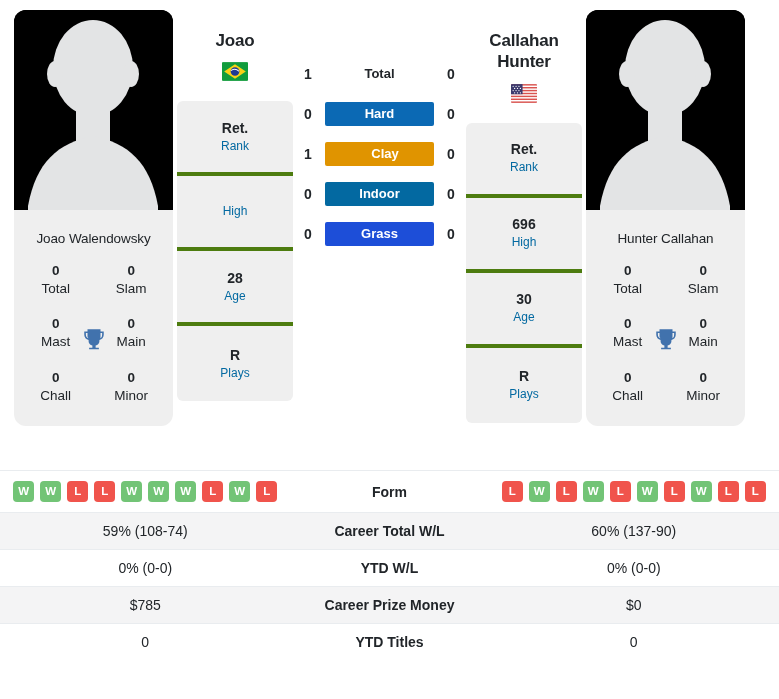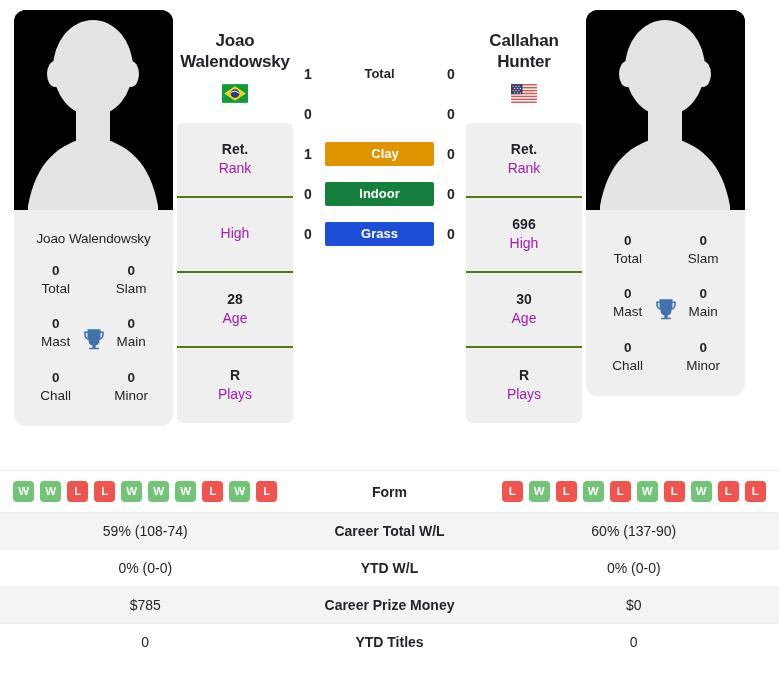--- a/index.html
+++ b/index.html
@@ -81,29 +81,29 @@
 
   .statbox {
     margin-top: 20px;
     background: #efefef;
     border-radius: 6px;
     overflow: hidden;
   }
   .statrow {
     text-align: center;
     padding: 13px 4px 14px 4px;
-    border-bottom: 2px solid #4d7c0f;
+    border-bottom: 4px solid #4d7c0f;
     min-height: 75px;
     display: flex;
     flex-direction: column;
     justify-content: center;
   }
   .statrow:last-child { border-bottom: none; }
   .sval { font-size: 14px; font-weight: bold; line-height: 1.35; color:#212529; }
-  .slab { font-size: 14px; line-height: 1.35; color:#a21caf; }
+  .slab { font-size: 12px; line-height: 1.35; color:#0369a1; }
   .sval.empty { min-height: 0; }
 
   
   .mid-inner { padding-top: 52px; }
   .surfrow {
     display: flex;
     align-items: center;
     justify-content: space-between;
     margin-bottom: 16px;
     height: 24px;
@@ -128,21 +128,21 @@
     border-radius: 2px;
   }
   .badge.plain {
     color: #212529;
     background: transparent;
     font-weight: bold;
     font-size: 13px;
   }
   .bg-hard   { background: #0b69b4; }
   .bg-clay   { background: #e09400; padding-left: 11px; }
-  .bg-indoor { background: #15803d; }
+  .bg-indoor { background: #0369a1; }
   .bg-grass  { background: #1d4ed8; }
 
   
   .table { width: 100%; border-collapse: collapse; table-layout: fixed; }
   .table tr { border-top: 1px solid #e9ecef; }
   .table td {
     padding: 10px 8px;
     font-size: 14px;
     text-align: center;
     color: #212529;
@@ -219,21 +219,20 @@
               <path fill="#4172ad" d="M6 3h12v2h3v3c0 2.4-1.7 4.4-4 4.9V14c0 2-1.5 3.7-3.5 3.95V20h3v1.5h-9V20h3v-2.05C8.5 17.7 7 16 7 14v-1.1C4.7 12.4 3 10.4 3 8V5h3V3zm0 3.5H4.5V8c0 1.5 1 2.8 2.4 3.3A6 6 0 0 1 6 10V6.5zm12 0V10c0 .45-.05.9-.15 1.3A3.5 3.5 0 0 0 19.5 8V6.5H18z"></path>
             </svg>
           </div>
         </div>
       </div>
     </div>
 
     <div class="col-info">
       <div class="p-name">
         <div>Joao</div>
-        <div>Walendowsky</div>
       </div>
       <div class="flag-wrap">
         <svg class="flag" viewBox="0 0 36 26">
           <rect width="36" height="26" fill="#119c3c"></rect>
           <polygon points="18,3 33,13 18,23 3,13" fill="#f8d117"></polygon>
           <circle cx="18" cy="13" r="6" fill="#1f3a93"></circle>
           <path d="M12.4 11.2 A 9 9 0 0 1 23.7 11.9 L 23.2 13.2 A 8 8 0 0 0 12.6 12.4 Z" fill="#ffffff"></path>
         </svg>
       </div>
       <div class="statbox">
@@ -258,20 +257,21 @@
 
     <div class="col-mid">
       <div class="mid-inner">
         <div class="surfrow">
           <div class="score">1</div>
           <div class="badge plain">Total</div>
           <div class="score">0</div>
         </div>
         <div class="surfrow">
           <div class="score">0</div>
+          <div class="badge bg-hard">Hard</div>
           <div class="score">0</div>
         </div>
         <div class="surfrow">
           <div class="score">1</div>
           <div class="badge bg-clay">Clay</div>
           <div class="score">0</div>
         </div>
         <div class="surfrow">
           <div class="score">0</div>
           <div class="badge bg-indoor">Indoor</div>
@@ -347,20 +347,21 @@
             <g fill="#e3e4e5">
               <ellipse cx="79" cy="58" rx="40" ry="48"></ellipse>
               <ellipse cx="41" cy="64" rx="8" ry="13"></ellipse>
               <ellipse cx="117" cy="64" rx="8" ry="13"></ellipse>
               <path d="M62 96 h34 v36 h-34 z"></path>
               <path d="M79 126 C 44 133, 22 152, 14 196 L 14 212 L 144 212 L 144 196 C 136 152, 114 133, 79 126 Z"></path>
             </g>
             <rect x="0" y="200" width="159" height="12" fill="#efefef"></rect>
           </svg>
         </div>
+        <div class="pc-name">Hunter Callahan</div>
         <div class="tgrid">
           <div class="tcell">
             <div class="tval">0</div>
             <div class="tlab">Total</div>
           </div>
           <div class="tcell">
             <div class="tval">0</div>
             <div class="tlab">Slam</div>
           </div>
           <div class="tcell">

